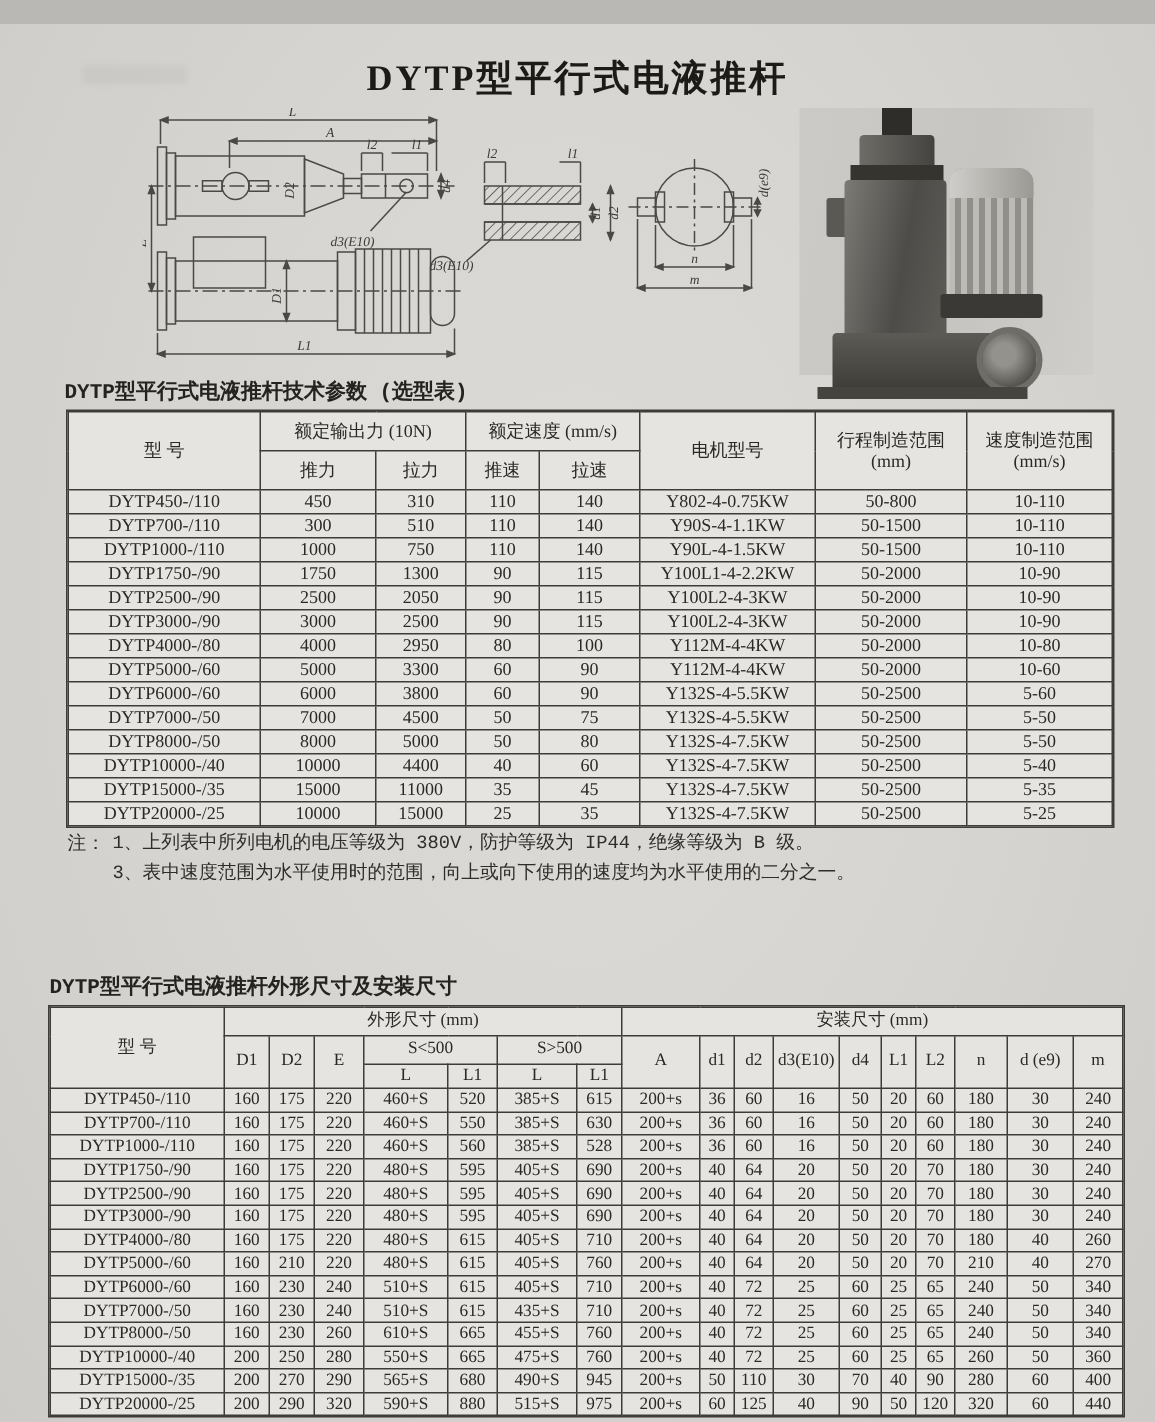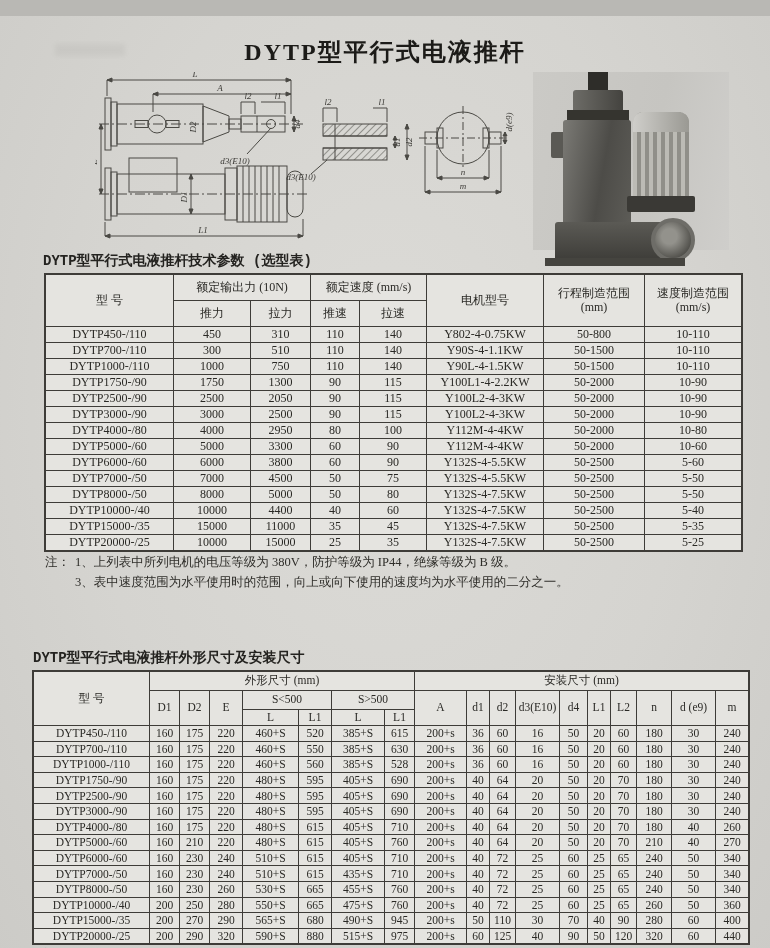--- a/index.html
+++ b/index.html
@@ -30,21 +30,21 @@
   .ph-foot{left:22px;top:150px;width:118px;height:42px;background:linear-gradient(180deg,#5b5a55,#3b3a36);border-radius:3px;}
   .ph-boss{left:118px;top:146px;width:44px;height:44px;border-radius:50%;
     background:radial-gradient(circle at 40% 40%, #93928c 25%, #504f4a 75%);border:4px solid #6e6d68;box-sizing:border-box;}
   .ph-base{left:12px;top:186px;width:140px;height:8px;background:#45443f;}
   
   .caption{position:absolute;font-size:14px;font-weight:bold;color:#242320;font-family:Liberation Mono, monospace;}
   .cap1{left:43px;top:236px;}
   .cap2{left:33px;top:633px;}
   .notes{position:absolute;left:45px;top:537px;width:672px;font-size:12.5px;line-height:1.58;color:#2e2d29;}
   .notes .prefix{position:absolute;left:0;top:0;}
-  .note-item{padding-left:30px;}
+  .note-item{padding-left:30px;font-family:Liberation Mono, monospace;}
   .note-item:first-child{text-indent:0;}
   .footnote{position:absolute;left:36px;top:929px;font-size:18px;color:#2e2d29;}
   
   table{border-collapse:collapse;table-layout:fixed;position:absolute;
     background:#e5e4e0;box-shadow:0 0 0 1px #3e3c38;}
   th,td{border:1px solid #3e3c38;text-align:center;vertical-align:middle;
     padding:0 1px;overflow:hidden;white-space:nowrap;font-weight:normal;color:#2a2925;}
   th{white-space:pre-line;line-height:1.15;}
   .t1{left:45px;top:258px;width:696px;font-size:12px;}
   .t1 thead tr{height:26px;}
@@ -651,21 +651,21 @@
           <td>65</td>
           <td>240</td>
           <td>50</td>
           <td>340</td>
         </tr>
         <tr>
           <td>DYTP8000-/50</td>
           <td>160</td>
           <td>230</td>
           <td>260</td>
-          <td>530+S</td>
+          <td>610+S</td>
           <td>665</td>
           <td>455+S</td>
           <td>760</td>
           <td>200+s</td>
           <td>40</td>
           <td>72</td>
           <td>25</td>
           <td>60</td>
           <td>25</td>
           <td>65</td>

